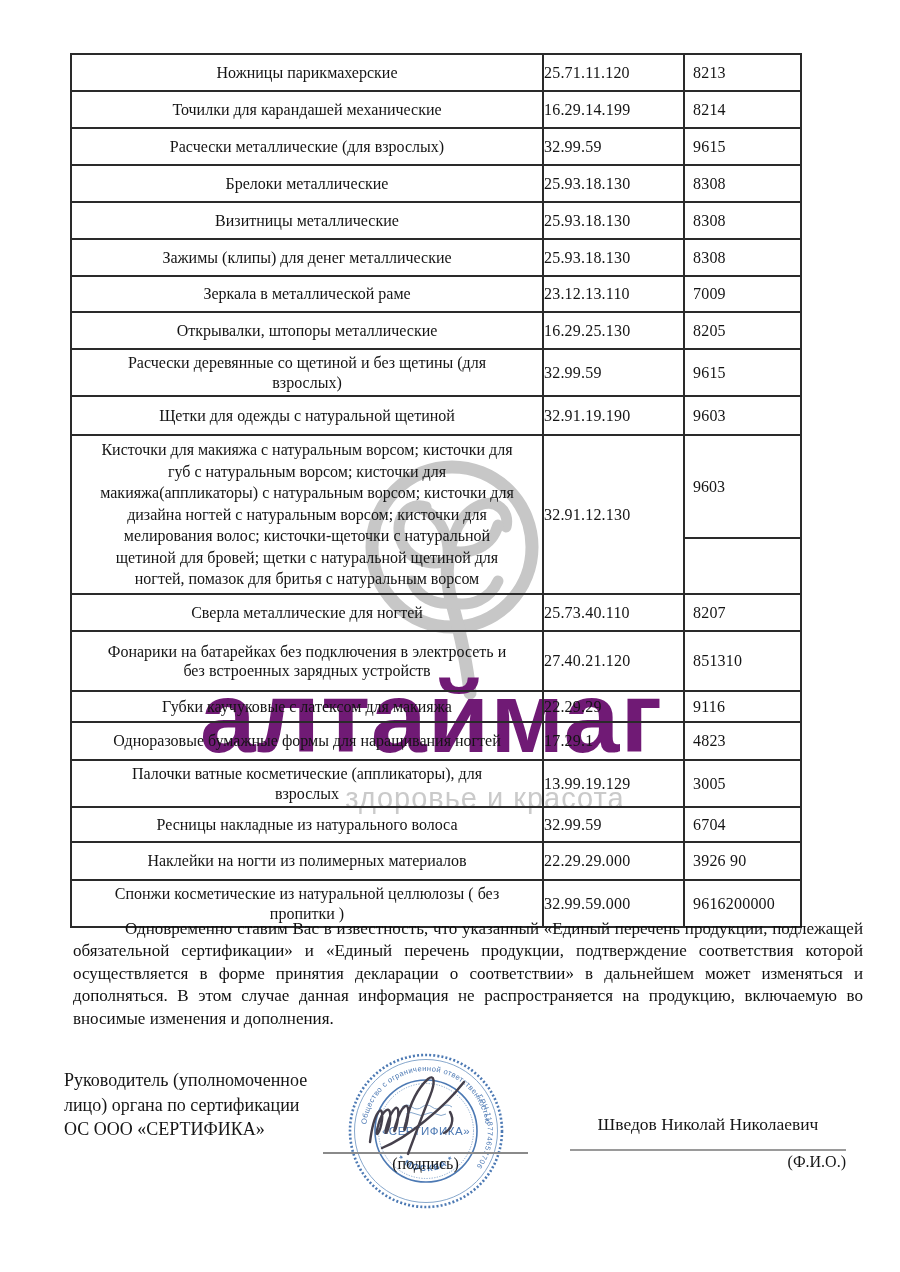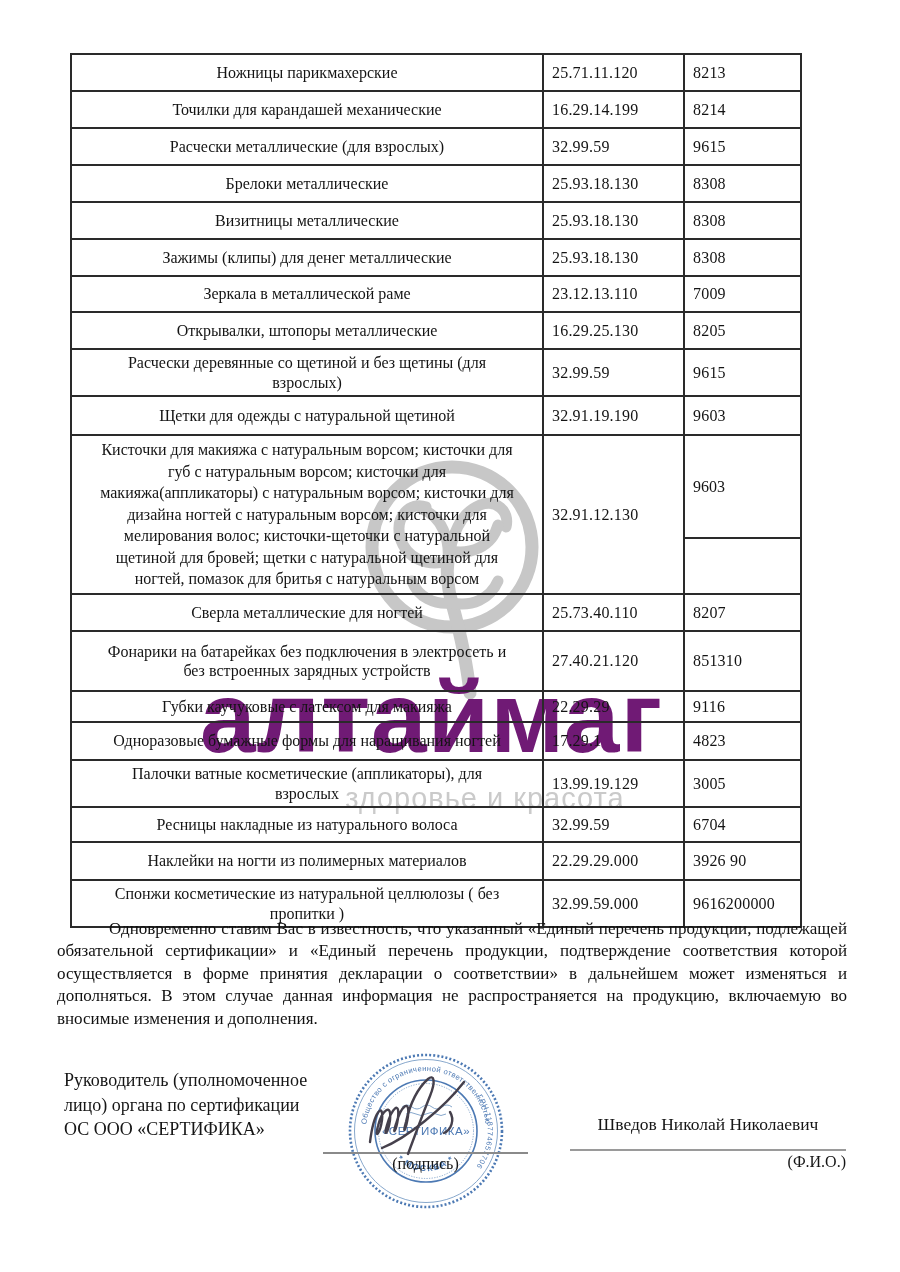--- a/index.html
+++ b/index.html
@@ -38,30 +38,30 @@
     z-index:1;
   }
   table.products td{
     border:2px solid #2a2a2a;
     vertical-align:middle;
     font-size:16px;
     color:#141414;
     background:transparent;
   }
   td.c-name{text-align:center;padding:3px 26px;line-height:19.5px;}
-  td.c-okpd{text-align:left;padding:2px 2px 2px 8px;letter-spacing:0.2px;}
+  td.c-okpd{text-align:left;padding:2px 2px 2px 0;letter-spacing:0.2px;}
   td.c-tnved{text-align:left;padding:2px 2px 2px 8px;letter-spacing:0.2px;}
   td.p0{padding:0;}
   tr.bigrow td.c-name{line-height:21.5px;}
   .splitwrap{display:flex;flex-direction:column;height:157px;}
   .splitwrap .sub-top{flex:0 0 101px;display:flex;align-items:center;padding-left:8px;border-bottom:2px solid #2a2a2a;}
   .splitwrap .sub-bottom{flex:1 1 auto;}
   
   .notice{
-    position:absolute;left:57px;top:918px;width:790px;
+    position:absolute;left:73px;top:918px;width:790px;
     font-size:17px;line-height:22.4px;
     text-align:justify;text-indent:52px;
     color:#101010;
     z-index:1;
     margin:0;
   }
   
   .role{
     position:absolute;left:64px;top:1068px;width:300px;
     font-size:18px;line-height:24.5px;

